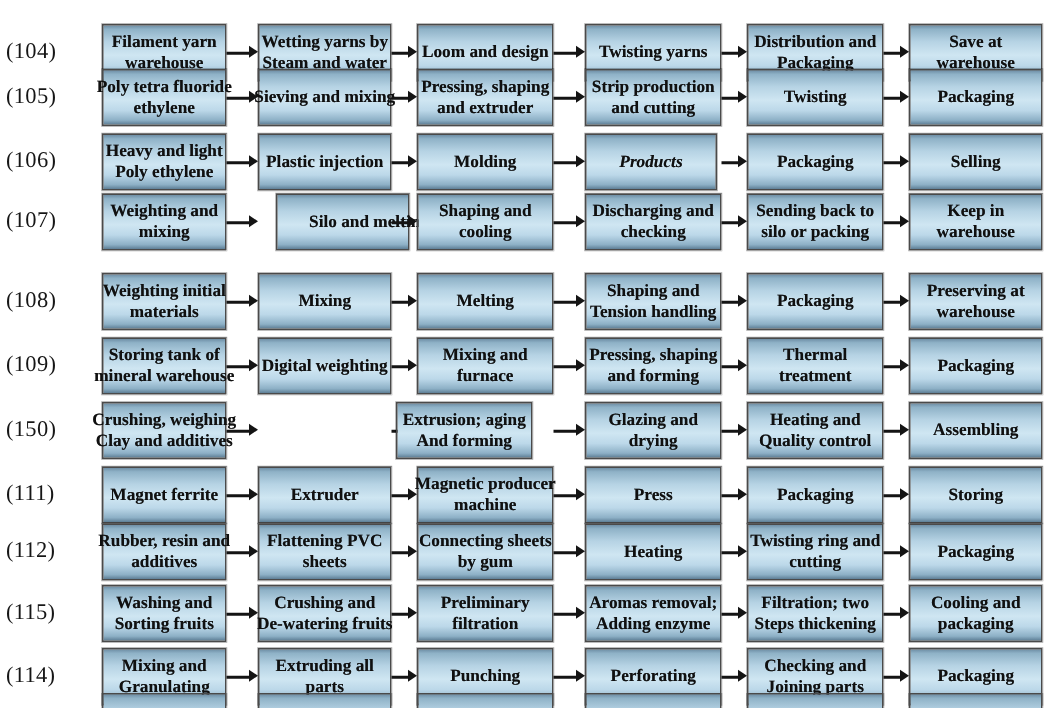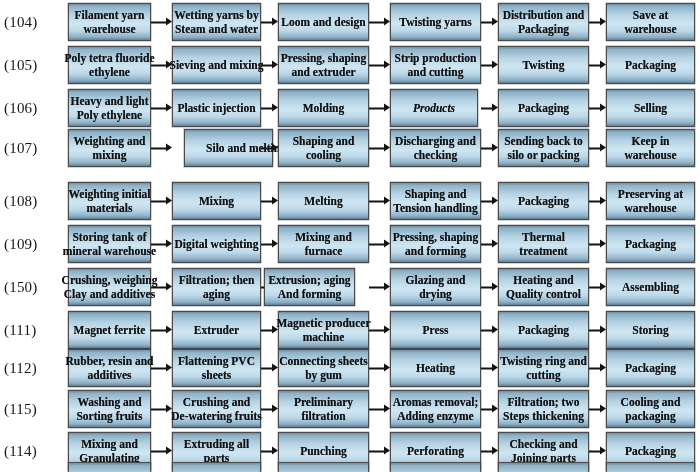--- a/index.html
+++ b/index.html
@@ -115,21 +115,21 @@
   }
   .partial-row .node {
     top: 0;
     transform: none;
   }
 </style>
 </head>
 <body>
 
 <div id="diagram">
-    <div class="flow-row" style="top: 1px;">
+    <div class="flow-row" style="top: 14px;">
       <div class="row-label">(104)</div>
       <div class="node" style="left: 68px; width: 83px;">
         <div class="node-label"><span class="l1">Filament yarn</span><span class="l2">warehouse</span></div>
       </div>
       <div class="arrow" style="left: 151px; width: 21px;">
         <div class="shaft" style="width: 15px;"></div>
         <div class="head" style="left: 15px;"></div>
       </div>
       <div class="node" style="left: 172px; width: 89px;">
         <div class="node-label"><span class="l1">Wetting yarns by</span><span class="l2">Steam and water</span></div>
@@ -369,23 +369,20 @@
       </div>
     </div>
     <div class="flow-row" style="top: 266px;">
       <div class="row-label">(150)</div>
       <div class="node" style="left: 68px; width: 83px;">
         <div class="node-label"><span class="l1">Crushing, weighing</span><span class="l2">Clay and additives</span></div>
       </div>
       <div class="arrow" style="left: 151px; width: 21px;">
         <div class="shaft" style="width: 15px;"></div>
         <div class="head" style="left: 15px;"></div>
-      </div>
-      <div class="node" style="left: 172px; width: 89px;">
-        <div class="node-label"><span class="l1">Filtration; then</span><span class="l2">aging</span></div>
       </div>
       <div class="arrow" style="left: 261px; width: 17px;">
         <div class="shaft" style="width: 11px;"></div>
         <div class="head" style="left: 11px;"></div>
       </div>
       <div class="node" style="left: 264px; width: 91px;">
         <div class="node-label"><span class="l1">Extrusion; aging</span><span class="l2">And forming</span></div>
       </div>
       <div class="arrow" style="left: 369px; width: 21px;">
         <div class="shaft" style="width: 15px;"></div>

